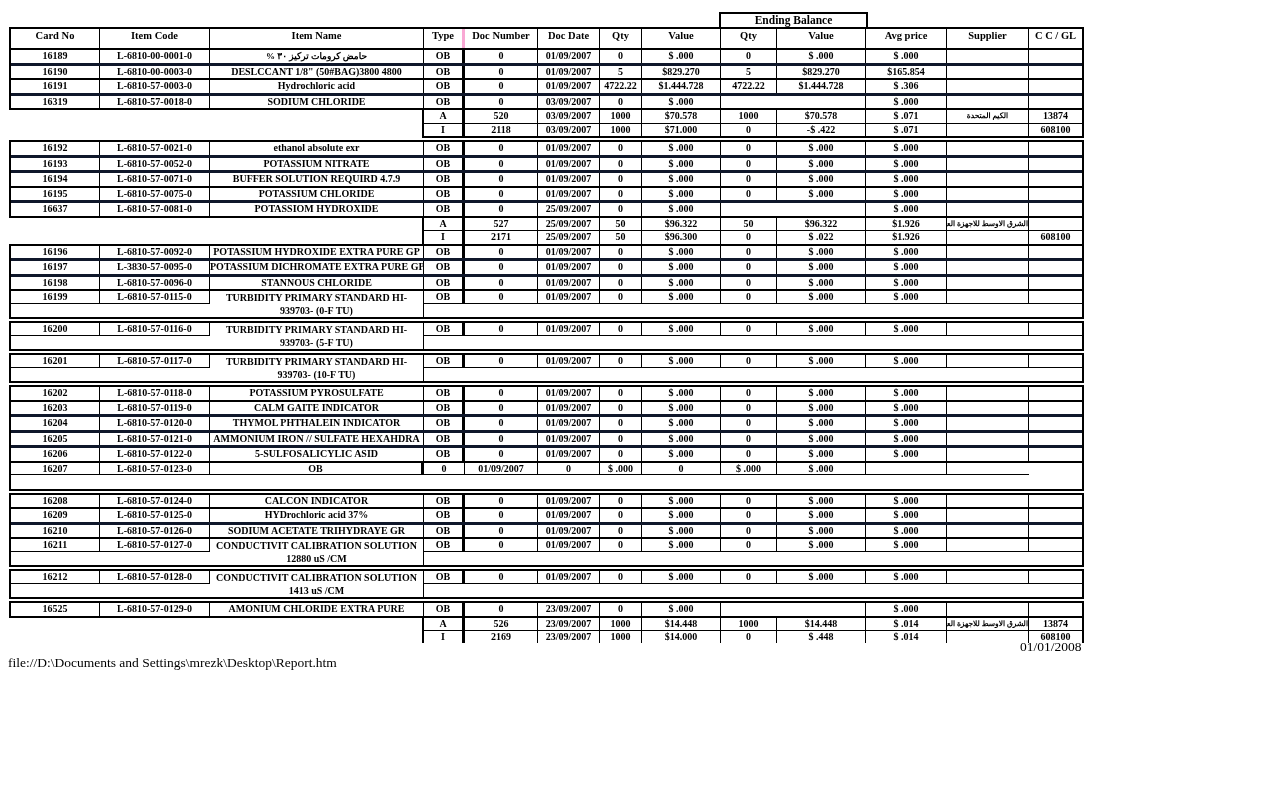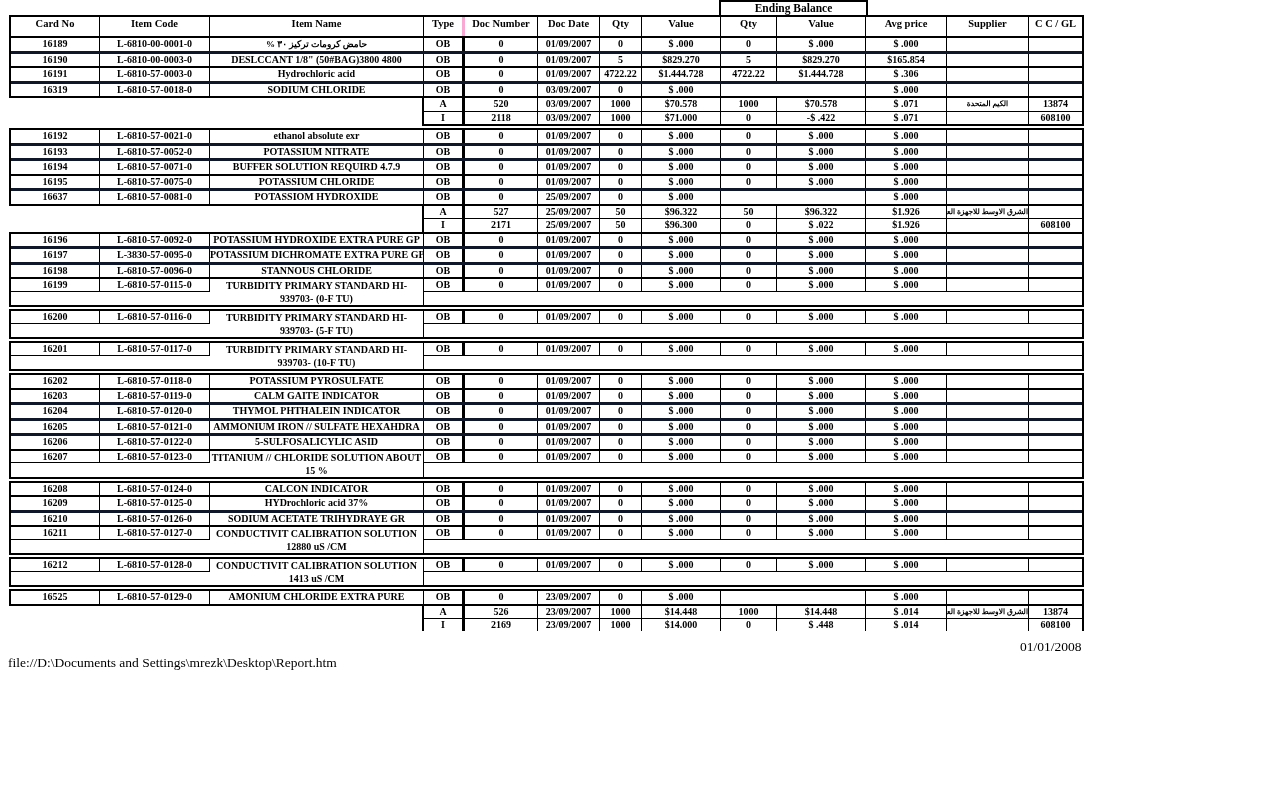--- a/index.html
+++ b/index.html
@@ -1,18 +1,18 @@
 <!DOCTYPE html>
 <html><head>
 <meta charset="utf-8">
 <style>
   html,body{margin:0;padding:0;}
   body{width:1280px;height:800px;background:#ffffff;position:relative;overflow:hidden;
        font-family:"Liberation Serif",serif;color:#000;}
-  .table-clip{position:absolute;left:9px;top:0;width:1100px;height:631px;overflow:hidden;}
+  .table-clip{position:absolute;left:9px;top:12px;width:1100px;height:631px;overflow:hidden;}
   
   .hdr-area{position:relative;width:1075px;height:38px;}
   .eb-box{position:absolute;left:710px;top:0;width:149px;height:15px;box-sizing:border-box;
           border:2px solid #000;border-bottom:none;text-align:center;
           font-weight:bold;font-size:11.5px;line-height:13px;}
   .hdr-row{position:absolute;left:0;top:15px;width:1075px;height:23px;box-sizing:border-box;
            border:2px solid #000;display:grid;
            grid-template-columns:89px 110px 214px 41px 73px 62px 42px 79px 56px 89px 81px 82px 53px;}
   .hcell{border-right:1px solid #000;font-weight:bold;font-size:10.5px;line-height:13px;
          text-align:center;white-space:nowrap;overflow:hidden;}
@@ -466,24 +466,20 @@
             <div class="cell c11 ar" dir="rtl"></div>
             <div class="cell c12"></div>
           </div>
         </div>
       </div>
       <div class="group">
         <div class="mbox">
           <div class="row tall">
             <div class="cell c0 half">16207</div>
             <div class="cell c1 half">L-6810-57-0123-0</div>
-            <div class="cell c2 name">
-              <div class="">TITANIUM // CHLORIDE SOLUTION ABOUT</div>
-              <div class="">15 %</div>
-            </div>
             <div class="cell c3 half">OB</div>
             <div class="cell c4 half">0</div>
             <div class="cell c5 half">01/09/2007</div>
             <div class="cell c6 half">0</div>
             <div class="cell c7 half">$ .000</div>
             <div class="cell c8 half">0</div>
             <div class="cell c9 half">$ .000</div>
             <div class="cell c10 half">$ .000</div>
             <div class="cell c11 ar half" dir="rtl"></div>
             <div class="cell c12 half"></div>

